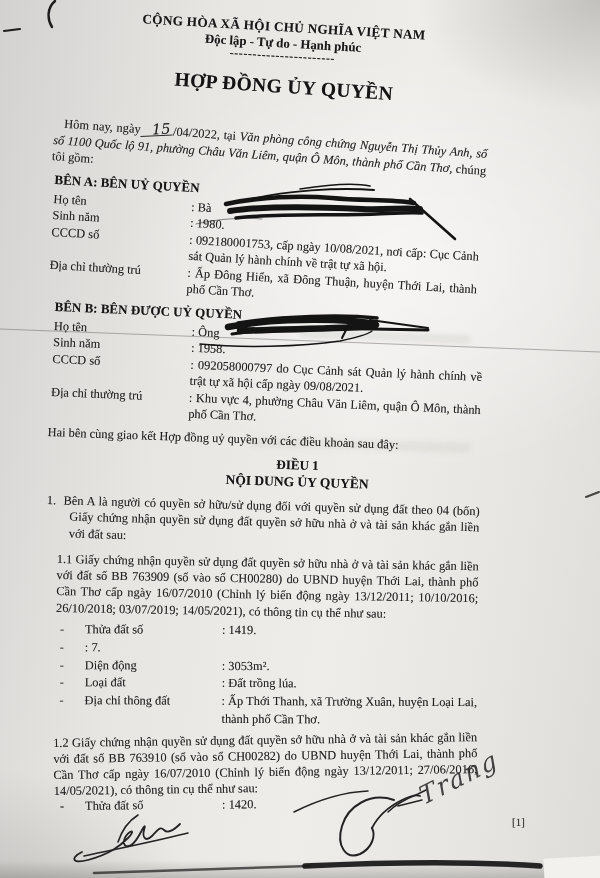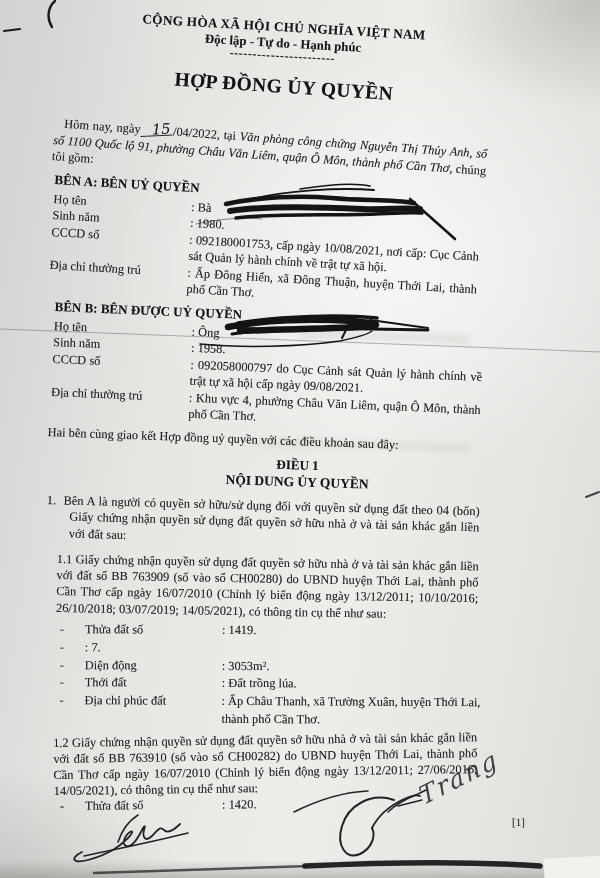--- a/index.html
+++ b/index.html
@@ -151,27 +151,27 @@
       <span class="idash">-</span>
       <span class="ival">: 7.</span>
     </div>
     <div class="irow">
       <span class="idash">-</span>
       <span class="ilbl">Diện động</span>
       <span class="ival">: 3053m².</span>
     </div>
     <div class="irow">
       <span class="idash">-</span>
-      <span class="ilbl">Thới đất</span>
+      <span class="ilbl">Loại đất</span>
       <span class="ival">: Đất trồng lúa.</span>
     </div>
     <div class="irow">
       <span class="idash">-</span>
-      <span class="ilbl">Địa chỉ phúc đất</span>
-      <span class="ival">: Ấp Châu Thanh, xã Trường Xuân, huyện Thới Lai, thành phố Cần Thơ.</span>
+      <span class="ilbl">Địa chỉ thông đất</span>
+      <span class="ival">: Ấp Thới Thanh, xã Trường Xuân, huyện Loại Lai, thành phố Cần Thơ.</span>
     </div>
   </div>
 
   <div class="blk" style="left:53px;top:736px;width:424px;transform:rotate(-0.8deg);">
     <p class="sect sect12 justify">1.2 Giấy chứng nhận quyền sử dụng đất quyền sở hữu nhà ở và tài sản khác gắn liền với đất số BB 763910 (số vào sổ CH00282) do UBND huyện Thới Lai, thành phố Cần Thơ cấp ngày 16/07/2010 (Chỉnh lý biến động ngày 13/12/2011; 27/06/2016; 14/05/2021), có thông tin cụ thể như sau:</p>
   </div>
 
   <div class="blk" style="left:60px;top:798px;width:430px;transform:rotate(-0.5deg);">
     <div class="irow">
       <span class="idash">-</span>

